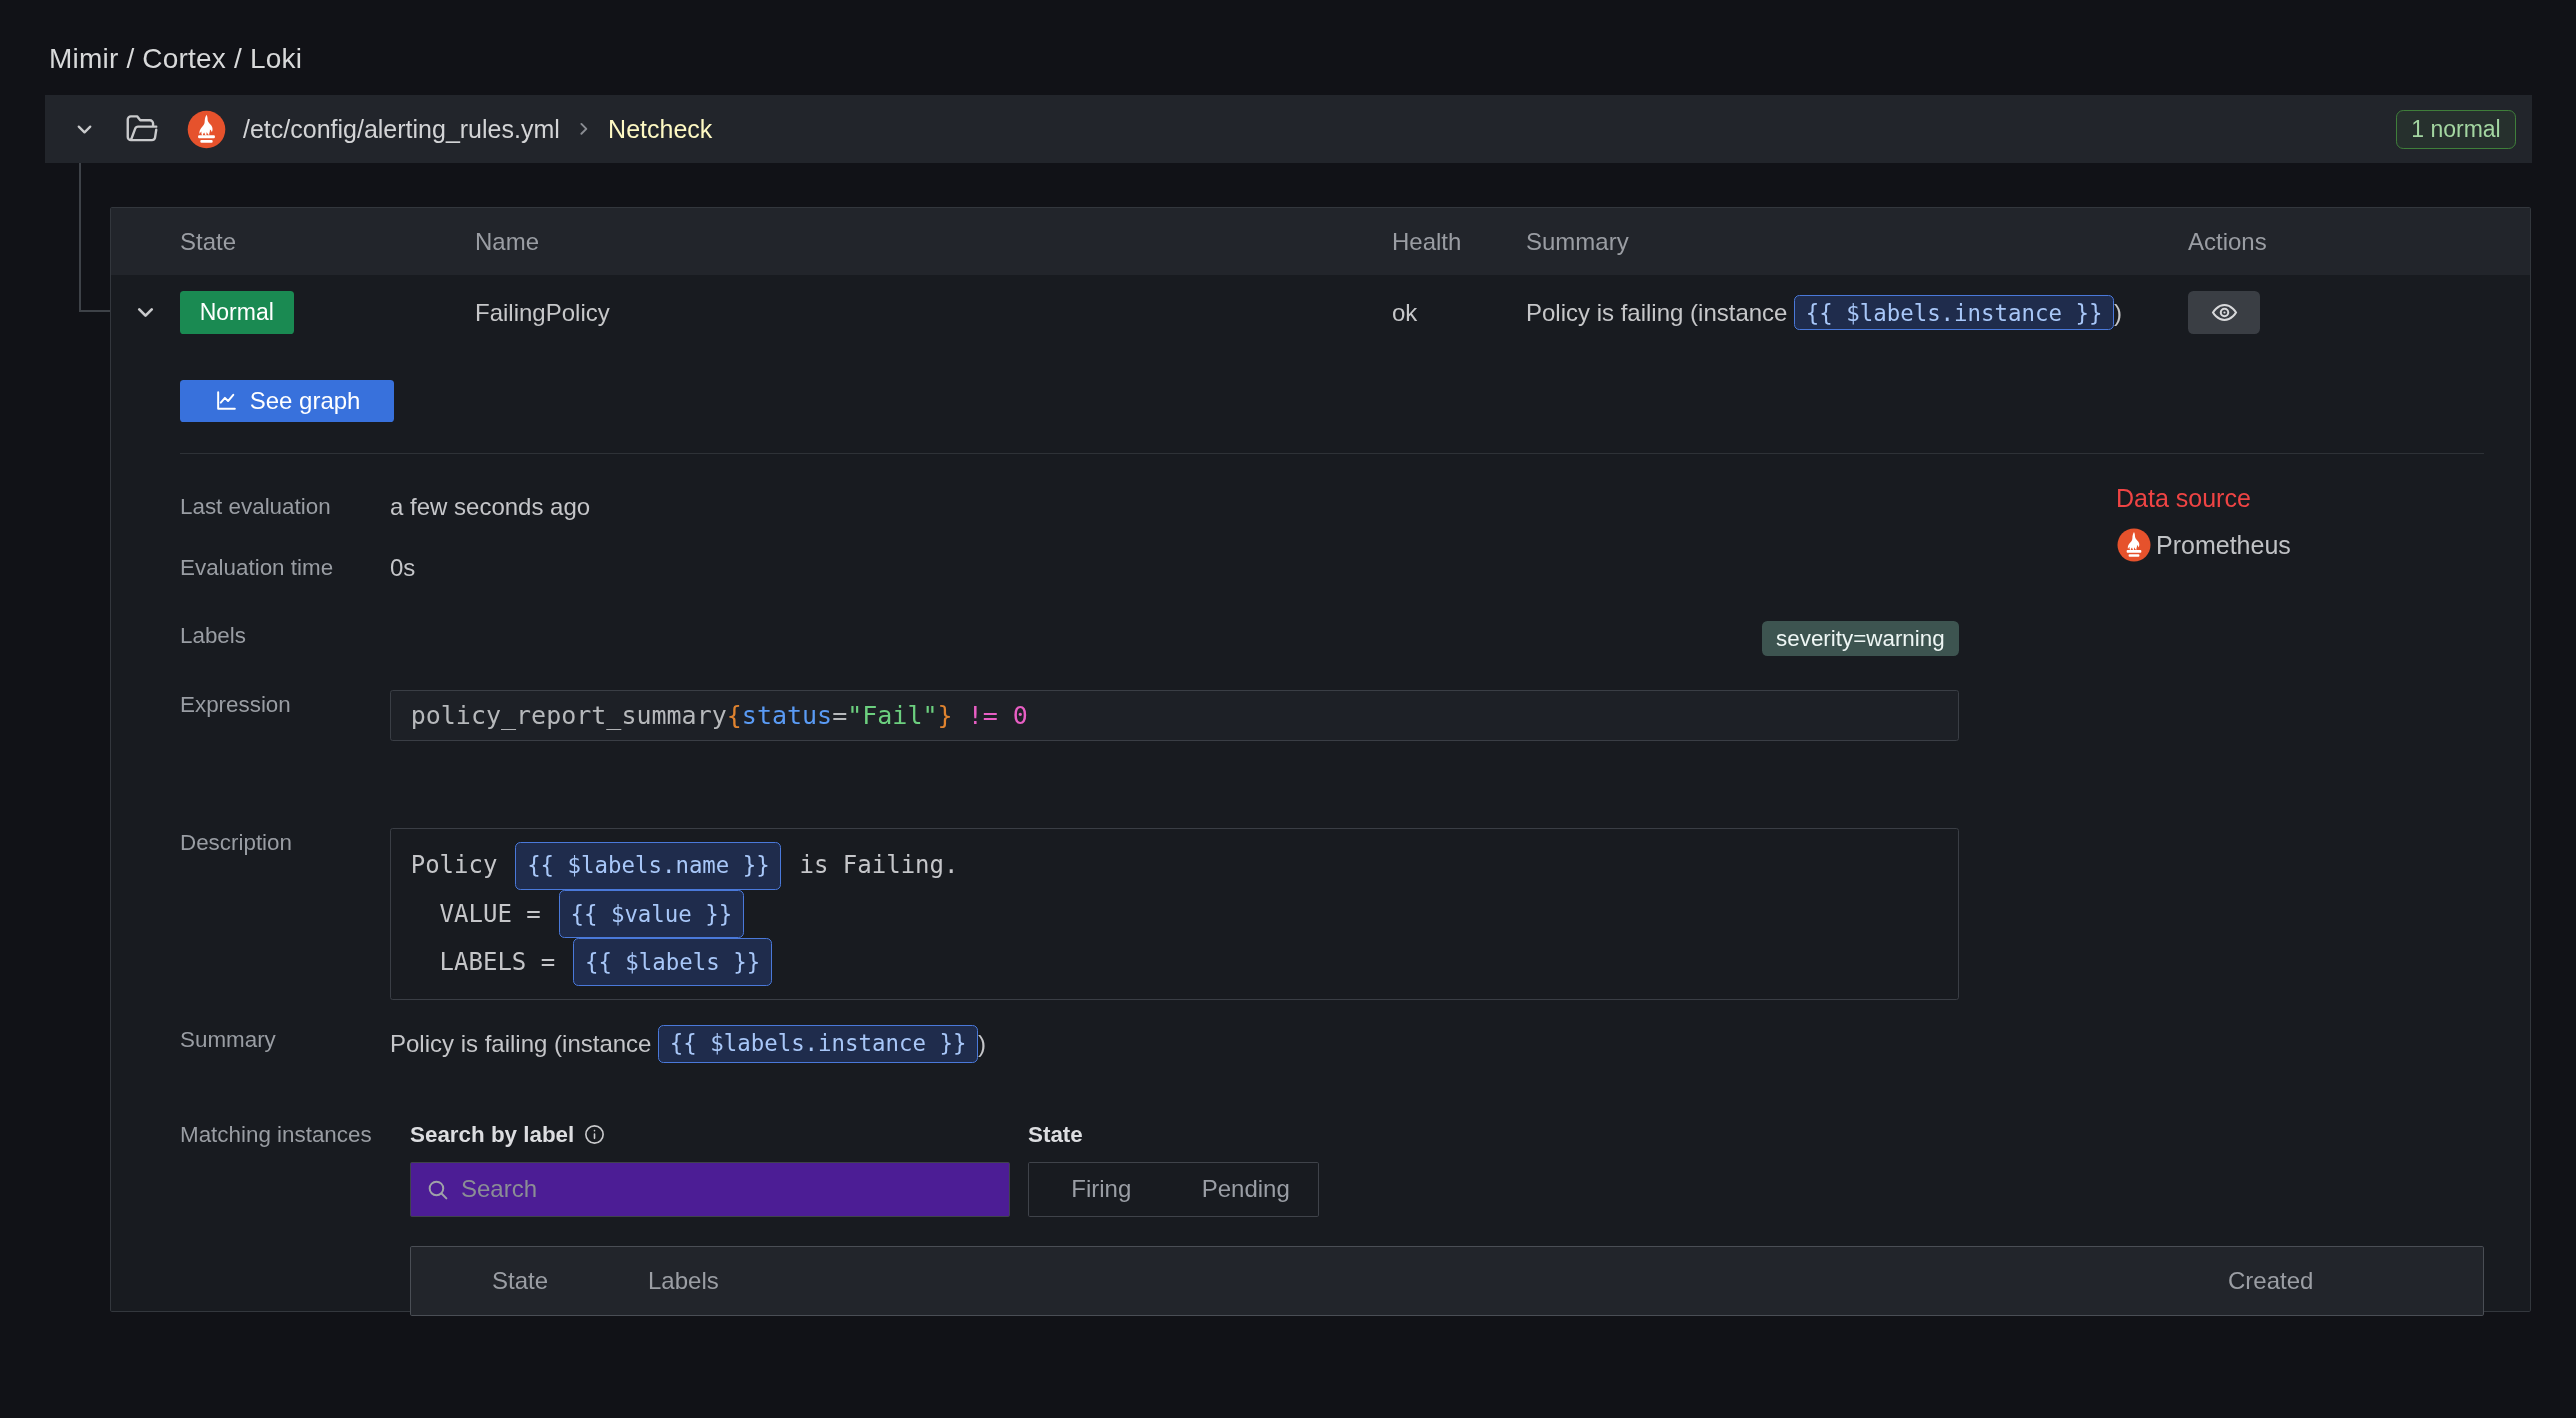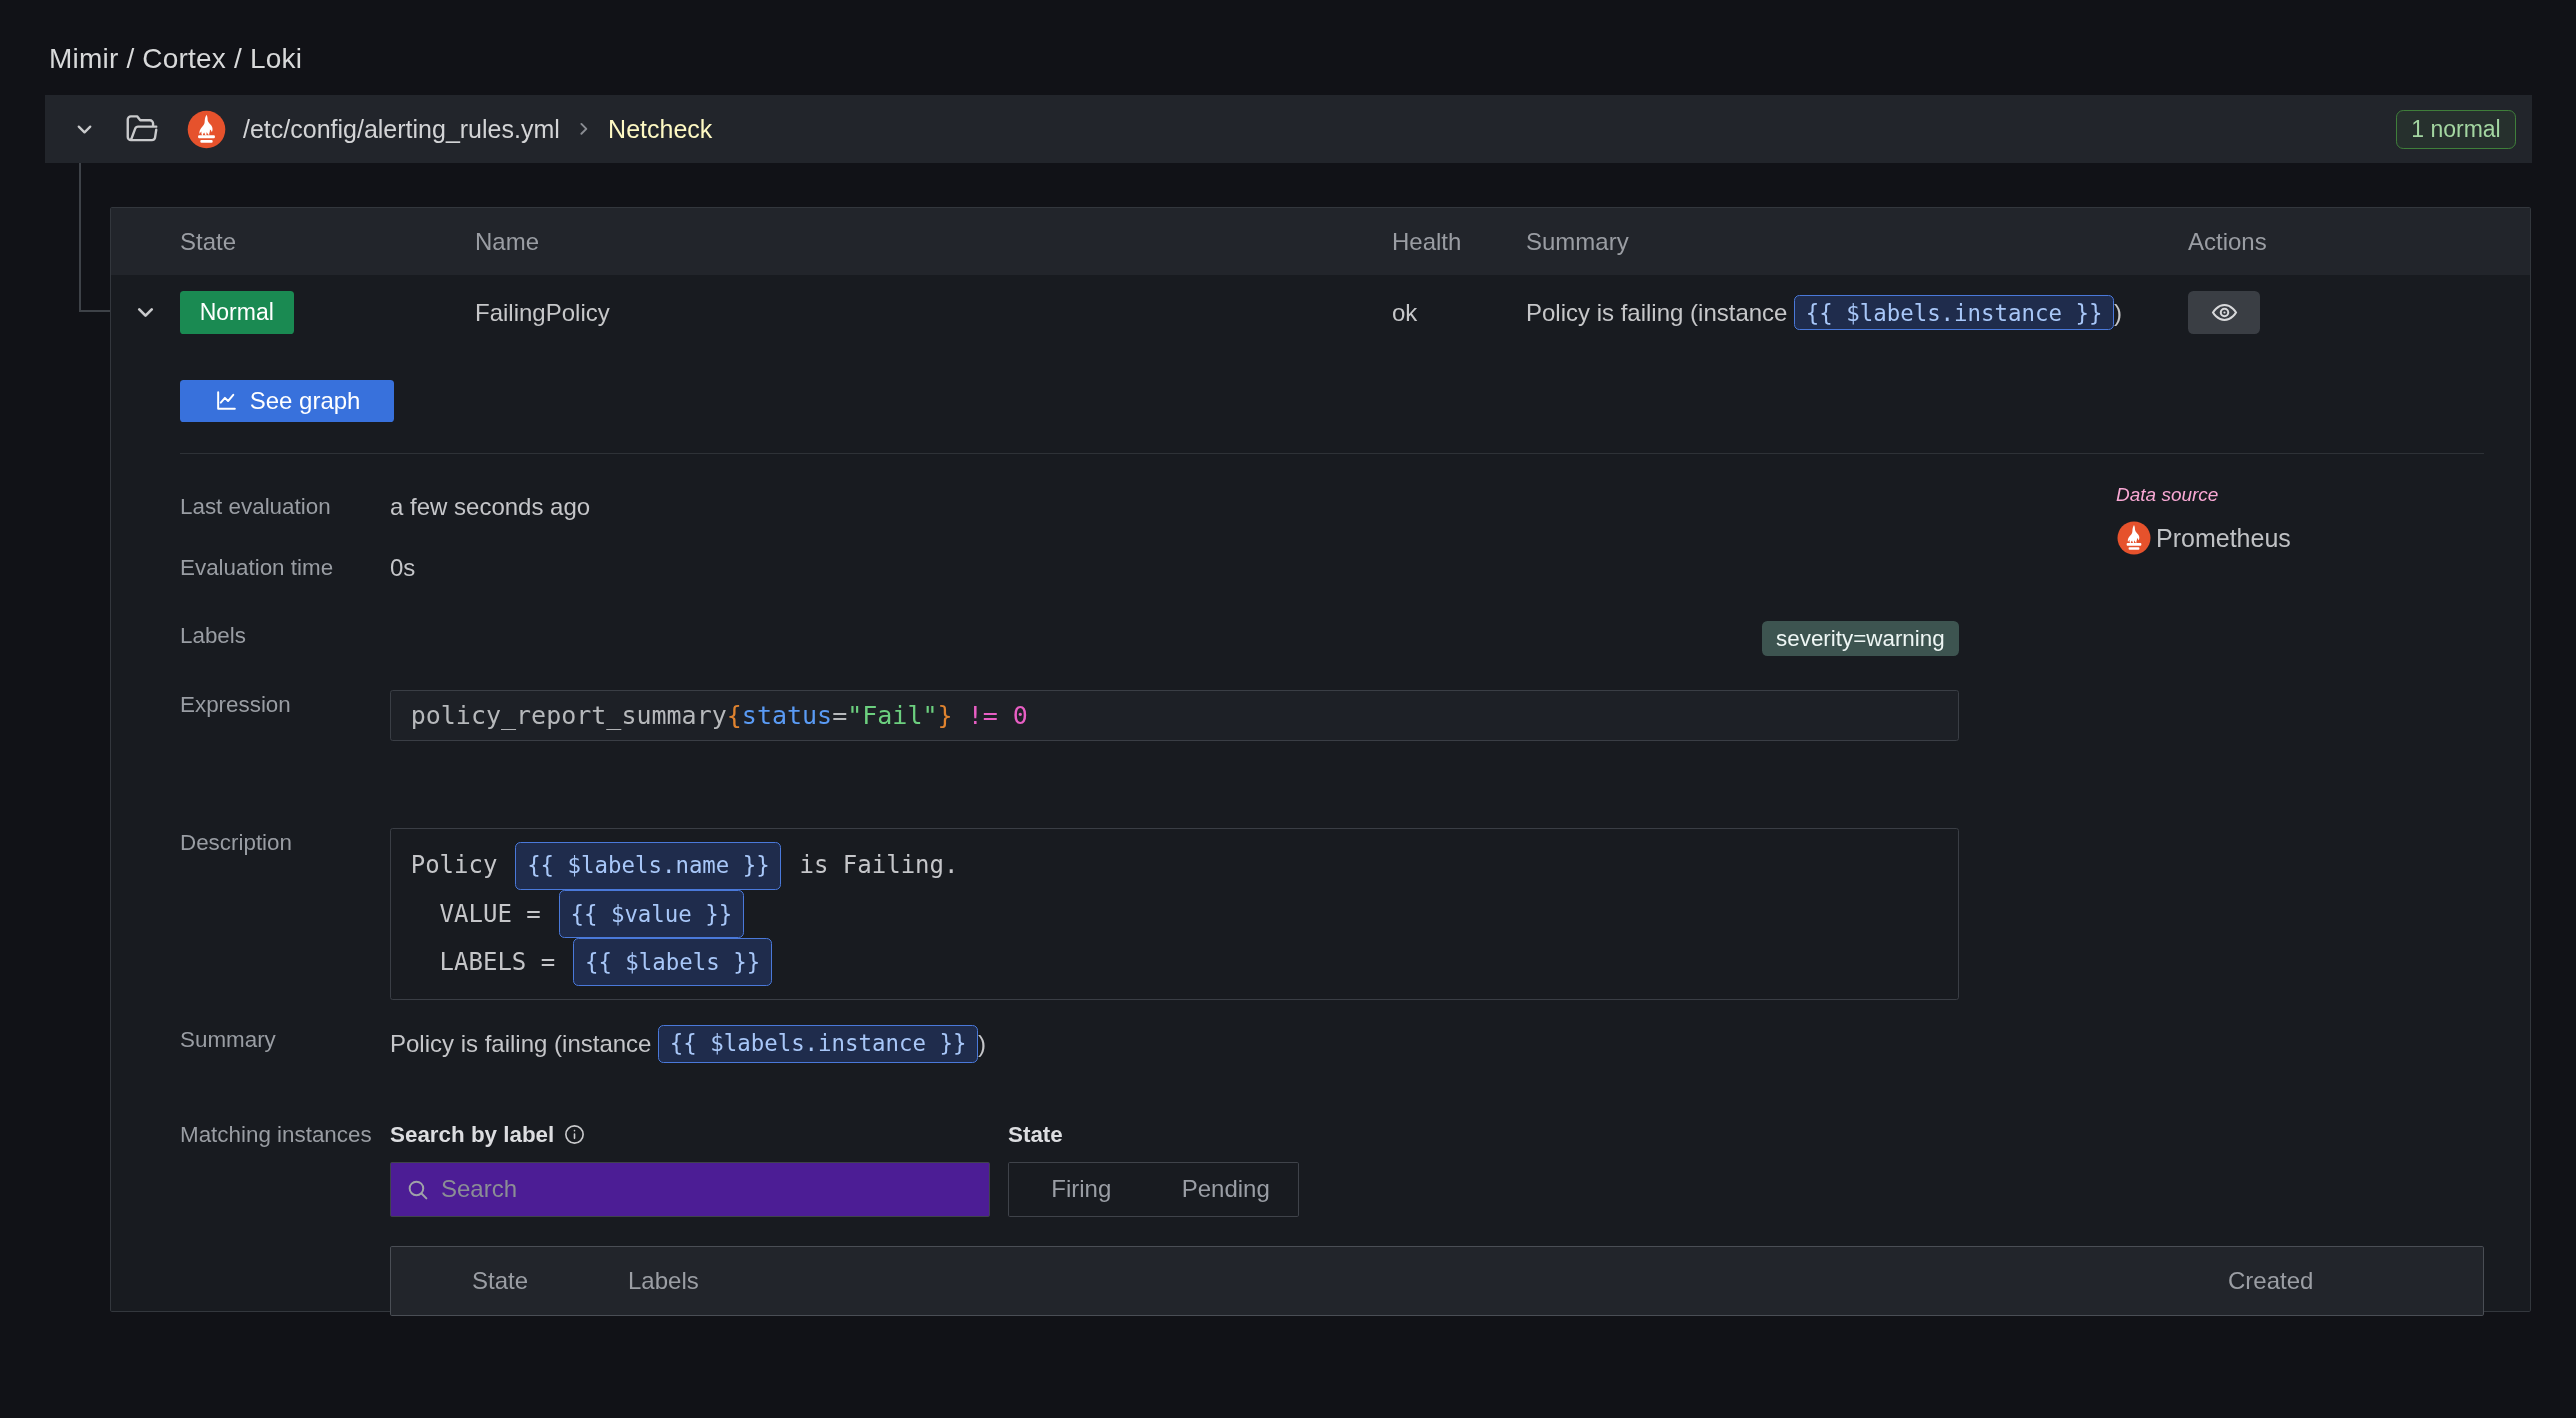--- a/index.html
+++ b/index.html
@@ -37,36 +37,36 @@
 
   
   .expanded { padding:0 46px 0 69px; }
   .see-graph-btn { margin-top:29.5px; height:42px; display:inline-flex; align-items:center; gap:10.7px; background:#3871dc; color:#fff; font-size:24px; border:none; border-radius:3.6px; padding:0 34px; cursor:pointer; }
   .divider { margin-top:31px; border-top:0.9px solid #2e3237; }
 
   .detail-row { display:flex; align-items:flex-start; }
   .detail-label { width:210px; flex:none; color:#999da3; font-size:22.4px; line-height:29px; }
   .detail-content { flex:1; color:#c5c6c9; font-size:24px; line-height:29px; }
   .mt-r1 { margin-top:38px; } .mt-r2 { margin-top:32px; } .mt-r3 { margin-top:39px; }
-  .mt-r4 { margin-top:34px; } .mt-r5 { margin-top:87px; } .mt-r6 { margin-top:25px; } .mt-r7 { margin-top:57px; }
+  .mt-r4 { margin-top:34px; } .mt-r5 { margin-top:87px; } .mt-r6 { margin-top:25px; } .mt-r7 { margin-top:57px;gap:20px; }
 
   .labels-content { max-width:1569px; display:flex; justify-content:flex-end; }
   .label-chip { background:#3d5450; color:#eef6f4; font-size:22.4px; padding:5.4px 14.3px; border-radius:5.4px; line-height:25px; }
 
   .code-box { max-width:1569px; border:0.9px solid #3a3e45; border-radius:2.7px; background:rgba(204,204,220,0.03); padding:9px 19.7px; font-family:"DejaVu Sans Mono", monospace; font-size:25px; line-height:31px; white-space:pre; color:#b6b8bb; }
   .tok-brace { color:#e0832f; } .tok-attr { color:#5a9bf5; } .tok-string { color:#6ccf7f; } .tok-op { color:#e85ec4; }
 
   .desc-box { max-width:1569px; border:0.9px solid #3a3e45; border-radius:2.7px; padding:12.5px 19.7px; font-family:"DejaVu Sans Mono", monospace; font-size:24px; color:#c5c6c9; }
   .desc-line { white-space:pre; line-height:39px; display:flex; align-items:center; }
   .desc-line .tpl-chip { margin:0 3.6px; }
 
   .summary-detail { display:flex; align-items:center; white-space:pre; }
 
   .datasource { position:absolute; left:2005px; top:276px; }
-  .ds-label { color:#f9a8d4; font-size:19px;font-style:italic; }
+  .ds-label { color:#ef4444; font-size:25px; }
   .ds-row { margin-top:14.3px; display:flex; align-items:center; gap:4px; color:#c0c2c5; font-size:25px; }
 
   
   .filters { display:flex; gap:18px; }
   .filter-label { display:flex; align-items:center; gap:9px; font-size:22.4px; font-weight:700; color:#dcdde0; margin-bottom:12.5px; }
   .search-wrap { width:600px; }
   .search-input-box { height:55px; background:#4c1d95; border:0.9px solid #3f434a; border-radius:1.8px; display:flex; align-items:center; padding:0 14.3px; gap:10.7px; }
   .search-input-box input { flex:1; background:transparent; border:none; outline:none; color:#c5c6c9; font-size:24px; font-family:"Liberation Sans", sans-serif; }
   .search-input-box input::placeholder { color:#8b8e95; }
   .state-wrap { width:291px; }

